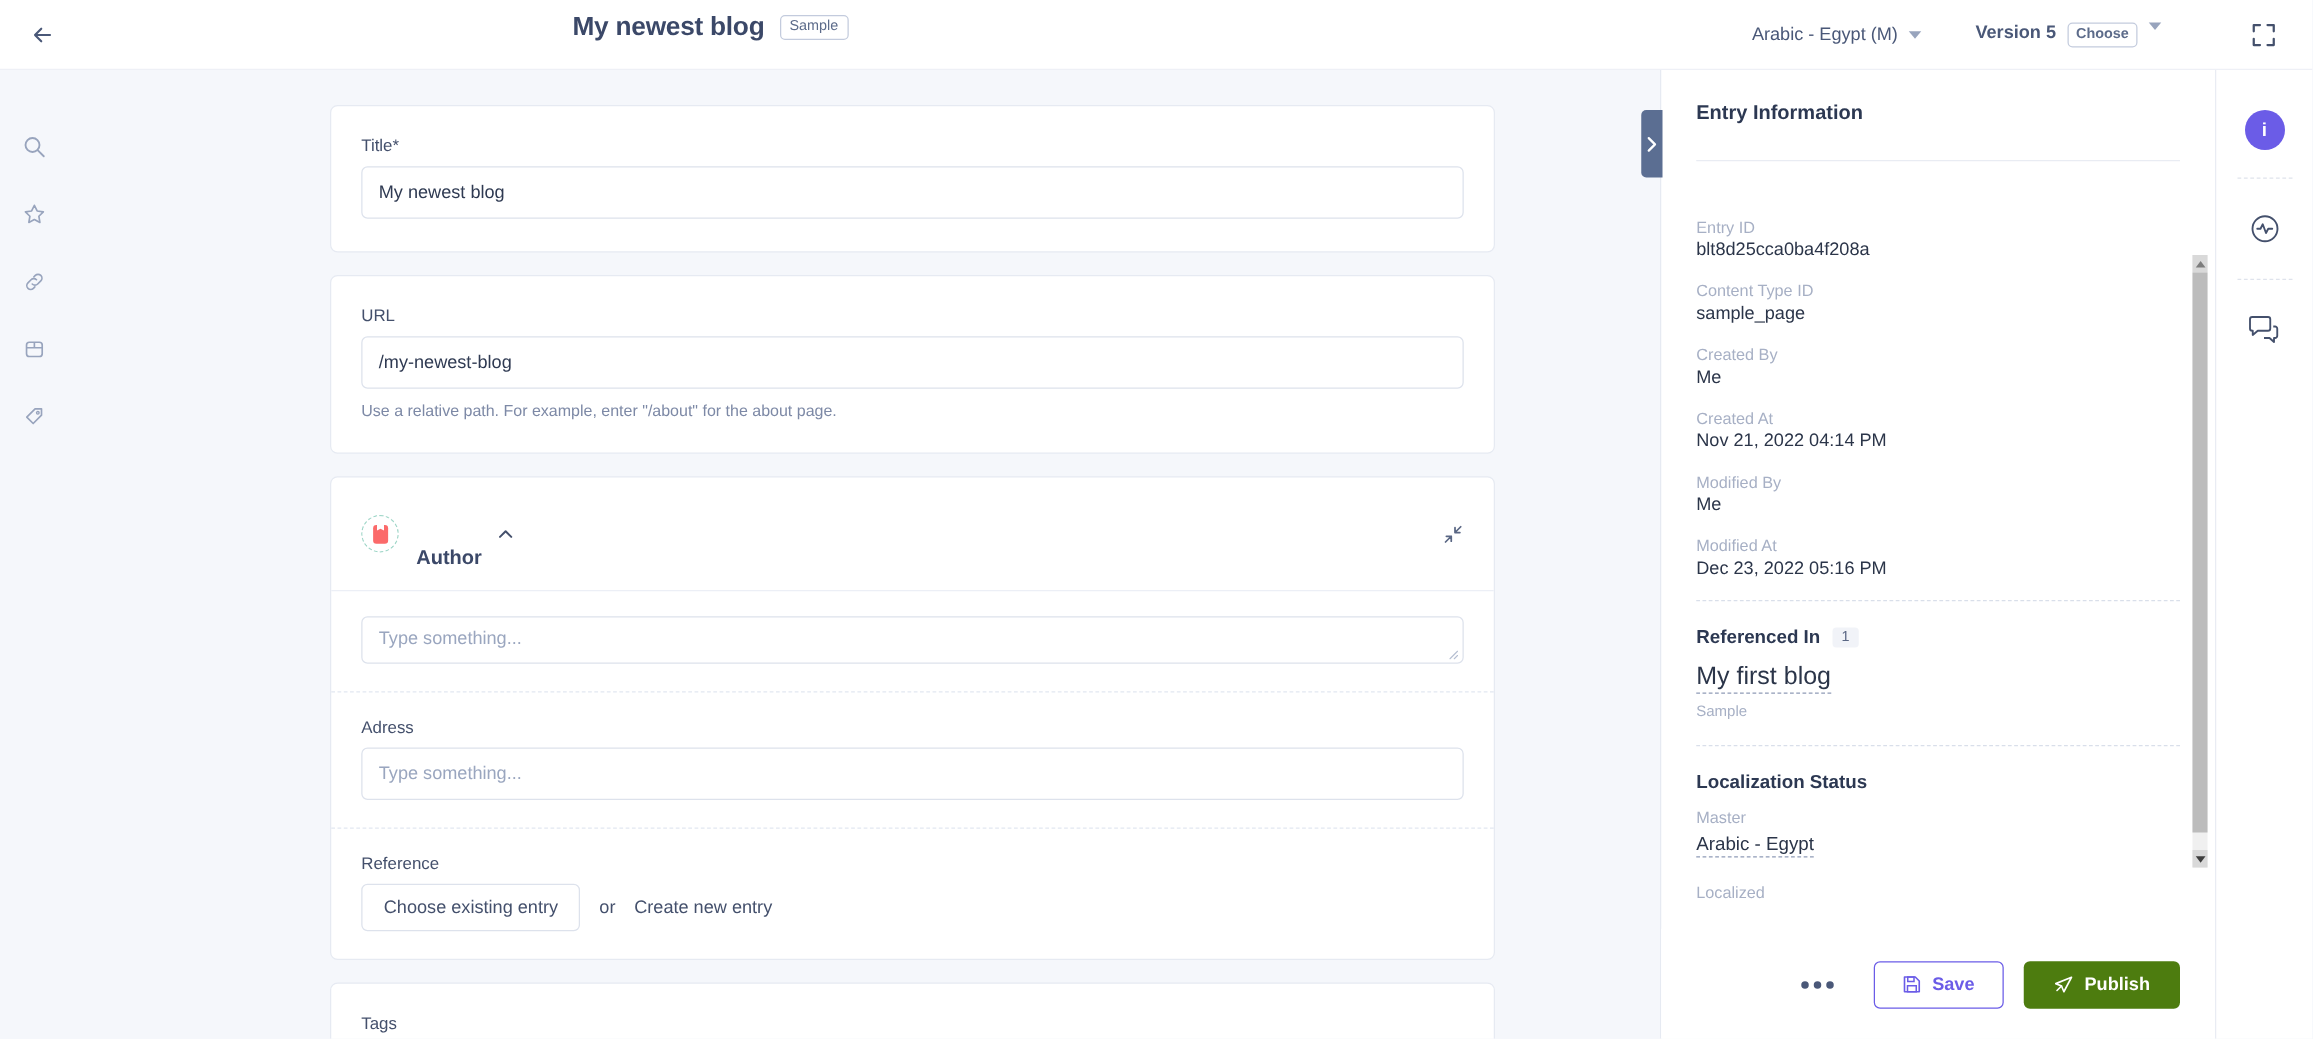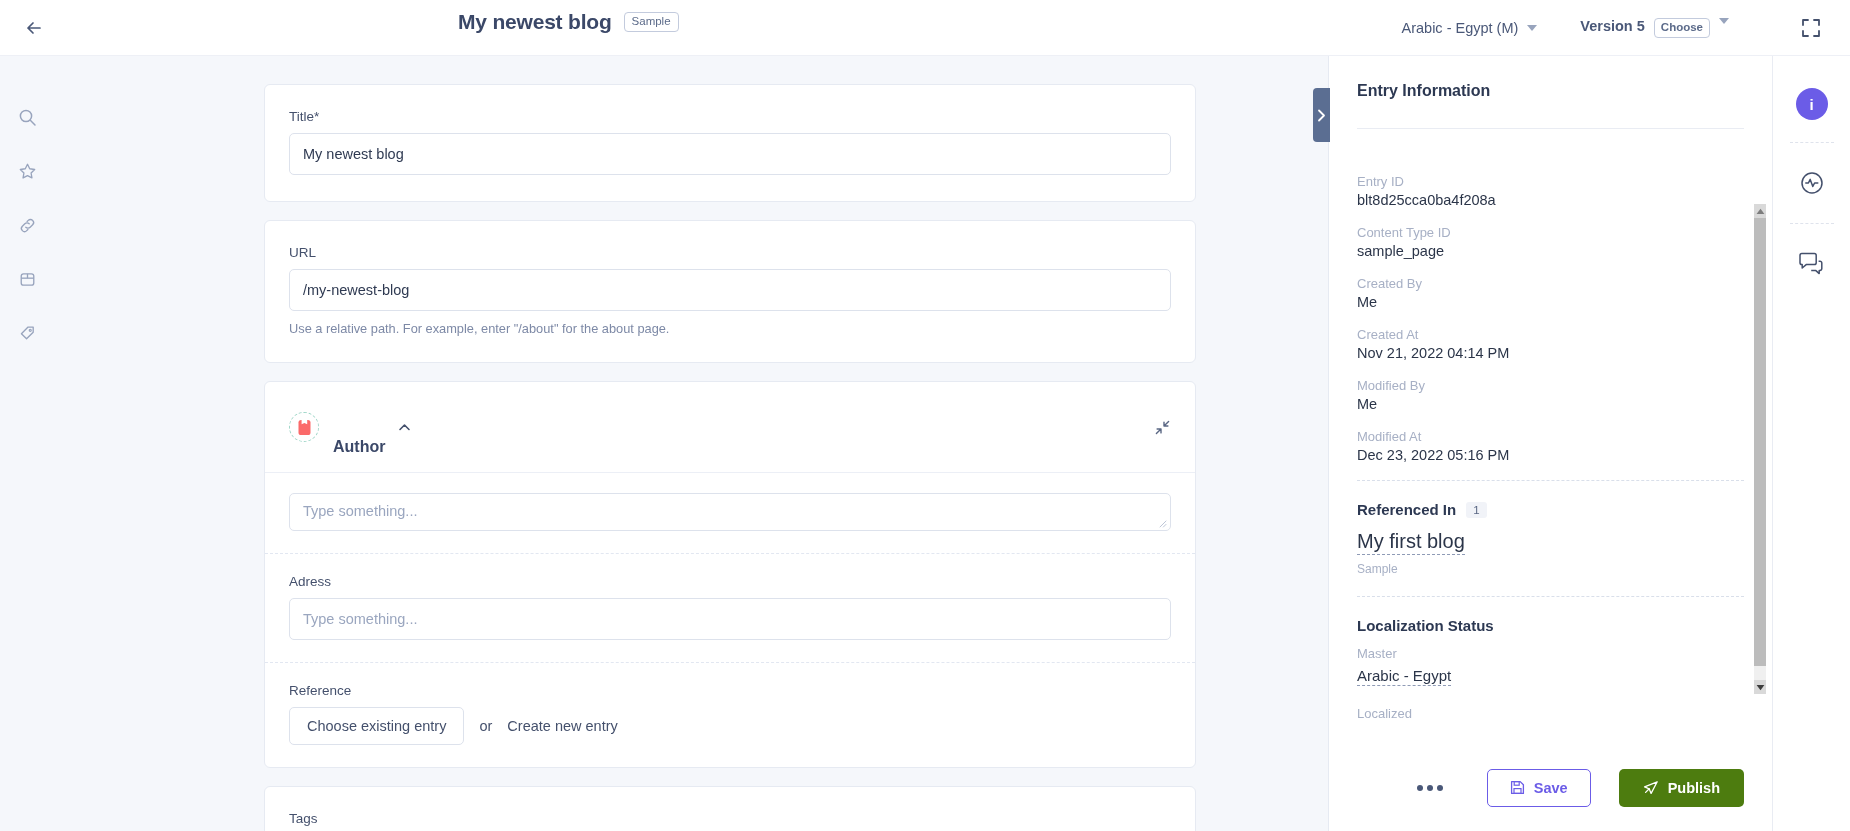--- a/index.html
+++ b/index.html
@@ -199,21 +199,21 @@
   .pscroll-down { top: 624px; }
   .pscroll-thumb {
     position: absolute; right: 6px; top: 162px; width: 12px; height: 448px;
     background: #bcbcbc; cursor: pointer;
   }
 
   
   .panel-footer {
     position: absolute; left: 0; right: 0; bottom: 0; height: 88px;
     background: #fff; display: flex; align-items: center;
-    justify-content: flex-end; gap: 28px; padding-right: 28px;
+    justify-content: flex-end; gap: 16px; padding-right: 28px;
     border-top: 1px solid transparent;
   }
   .dots-btn {
     display: flex; gap: 4px; align-items: center; cursor: pointer;
     padding: 8px 10px; margin-right: 6px;
   }
   .dot { width: 6px; height: 6px; border-radius: 50%; background: #4a5878; }
   .btn-save {
     display: flex; align-items: center; gap: 9px;
     border: 1px solid #6b5ce7; border-radius: 5px; background: #fff;

